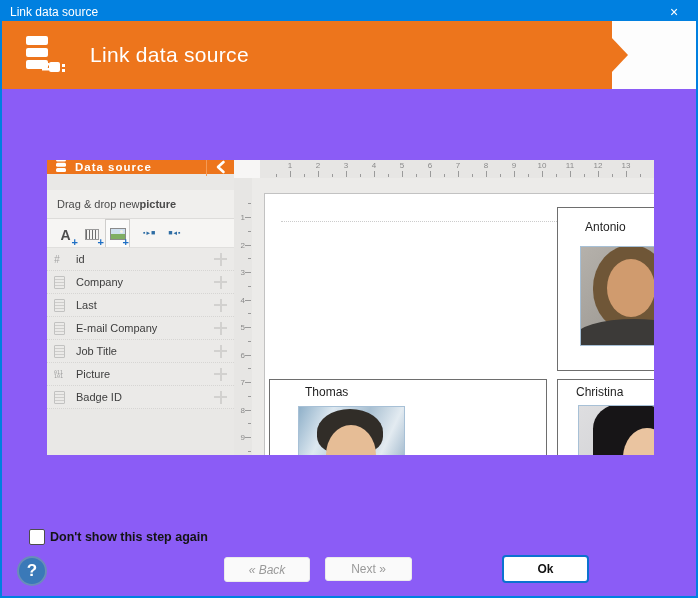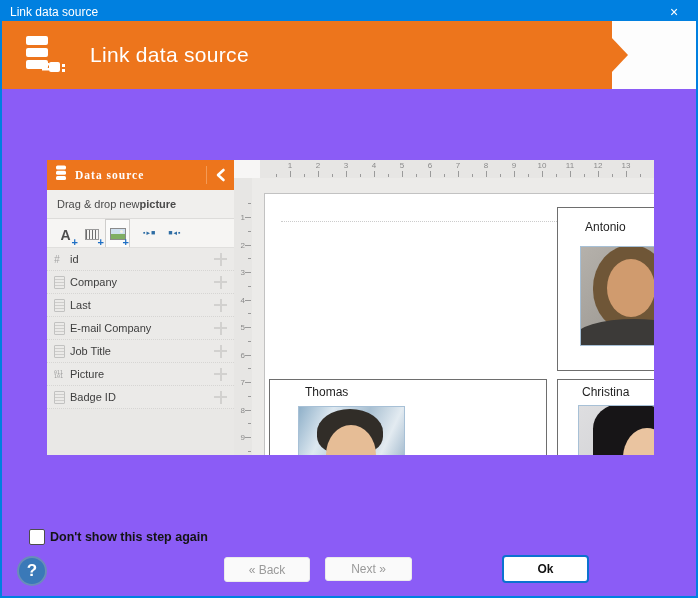--- a/index.html
+++ b/index.html
@@ -24,22 +24,22 @@
   #band-corner { position:absolute; right:0; top:19px; width:84px; height:68px; background:#fdfdfd; }
   #band-arrow { position:absolute; left:-1px; top:16px; width:0; height:0;
                 border-left:17px solid #ed751c; border-top:18px solid transparent; border-bottom:18px solid transparent; }
   #csv-icon { position:absolute; right:18px; top:11px; }
 
   
   #shot { position:absolute; left:45px; top:158px; width:607px; height:295px; background:#e9e8e6; overflow:hidden; }
 
   
   #panel { position:absolute; left:0; top:0; width:187px; height:295px; background:#e9e8e6; }
-  #panel-head { position:absolute; left:0; top:0; right:0; height:30px; background:#ed751c;
-                display:flex; align-items:center; padding:0 8px;font-family:Liberation Serif, serif; }
+  #panel-head { position:absolute; left:0; top:0; right:0; height:14px; background:#ed751c;
+                display:flex; align-items:center; padding:0 8px; }
   #panel-head .pt { color:#fff; font-size:11.5px; font-weight:bold; letter-spacing:1px; margin-left:8px; }
   #panel-collapse { margin-left:auto; display:flex; align-items:center; padding-left:8px; border-left:1px solid #f59a55; height:18px; }
   #hint-row { position:absolute; left:0; top:30px; right:0; height:29px; background:#f0efed;
               display:flex; align-items:center; padding:0 10px; font-size:11px; color:#4a4a4a;
               border-bottom:1px solid #dddcda; }
   #hint-row b { font-weight:bold; }
   #toolbar { position:absolute; left:0; top:59px; right:0; height:29px; background:#f6f5f3;
              display:flex; align-items:flex-end; padding:0 0 0 6px; border-bottom:1px solid #e0dfdd; }
   .tbtn { position:relative; width:25px; height:25px; display:flex; align-items:center; justify-content:center; margin-right:1px; }
   .tbtn .plus { position:absolute; right:0px; bottom:-1px; color:#1d6fc5; font-weight:bold; font-size:11px; }
@@ -54,21 +54,21 @@
 
   #field-list { position:absolute; left:0; top:88px; right:0; bottom:0; }
   .frow { height:23px; display:flex; align-items:center; padding:0 7px; background:#ebeae8;
           border-bottom:1px dotted #d6d5d3; font-size:11px; color:#3d3d3d; }
   .fi { flex:0 0 16px; display:flex; align-items:center; }
   .fi-number::before { content:"#"; font-size:10px; color:#a3a3a3; font-style:italic; }
   .fi-text::before { content:""; width:9px; height:11px; border:1px solid #c2c2c1; border-radius:1px;
           background:repeating-linear-gradient(180deg, transparent 0 2px, #cecdcb 2px 3px); background-clip:padding-box; }
   .fi-binary { font-family:"DejaVu Sans Mono", monospace; font-size:5px; line-height:4px;
           color:#9a9a9a; white-space:pre; }
-  .flabel { }
+  .flabel { margin-left:6px; }
   .fmove { margin-left:auto; width:13px; height:13px; position:relative; opacity:0.8; }
   .fmove::before { content:""; position:absolute; left:0; right:0; top:5.5px; height:2px; background:#cdccca; }
   .fmove::after  { content:""; position:absolute; top:0; bottom:0; left:5.5px; width:2px; background:#cdccca; }
 
   
   #corner { position:absolute; left:187px; top:0; width:26px; height:18px; background:#f7f6f5; }
   #hruler { position:absolute; left:213px; top:0; width:394px; height:18px; background:#e7e6e4; }
   .htick { position:absolute; bottom:1px; width:1px; height:3px; background:#9a9a9a; }
   .htick.major { height:6px; }
   .hnum { position:absolute; top:1px; width:16px; text-align:center; font-size:8px; color:#8a8a8a; }
@@ -81,21 +81,21 @@
   #canvas { position:absolute; left:205px; top:18px; width:402px; height:277px; background:#ecebe9; overflow:hidden; }
   #page { position:absolute; left:12px; top:15px; width:560px; height:420px; background:#fff; border:1px solid #c2c2c2; }
   #cutline { position:absolute; left:16px; top:27px; width:540px; border-top:1px dotted #cccccc; }
   .card { position:absolute; border:1px solid #6e6e6e; background:#fff; }
   .card.r0 { top:29px; height:164px; }
   .card.r1 { top:201px; height:200px; }
   .card.c0 { left:17px; width:278px; }
   .card.c1 { left:305px; width:330px; }
   .cname { position:absolute; font-size:12px; color:#1f1f1f; }
   .n-anna { left:33px; top:12px; } .n-antonio { left:27px; top:12px; }
-  .n-thomas { left:35px; top:5px; } .n-christina { left:24px; top:5px; }
+  .n-thomas { left:35px; top:5px; } .n-christina { left:18px; top:5px; }
 
   .photo { position:absolute; border:1px solid #a7c0d6; overflow:hidden; background:#ddd; }
   .photo > div { position:absolute; }
   .bgl { inset:0; }
   .p-anna { left:24px; top:34px; width:110px; height:109px; border-color:#6f9cc6; }
   .p-anna .bgl { background:linear-gradient(140deg,#efe7da,#dccfbd); }
   .p-anna .hair { left:5px; top:1px; width:98px; height:114px; background:#292019; border-radius:48% 52% 42% 46%; }
   .p-anna .face { left:30px; top:24px; width:48px; height:60px; background:#d9a37d; border-radius:50% 50% 46% 50%; }
   .p-anna .body { left:18px; bottom:-8px; width:84px; height:28px; background:#e3cdb4; border-radius:45% 45% 0 0; }
   .p-anna::after { content:""; position:absolute; left:16px; bottom:2px; width:5px; height:30px;
@@ -123,21 +123,21 @@
   
   #chk { position:absolute; left:27px; top:527px; width:16px; height:16px; background:#fff;
          border:1px solid #4d4d4d; border-radius:2px; }
   #chk-label { position:absolute; left:48px; top:528px; font-size:12.5px; font-weight:bold; color:#141414; }
   #help-btn { position:absolute; left:15px; top:554px; width:30px; height:30px; border-radius:50%;
               background:#3a79b8; color:#fff; font-size:17px; font-weight:bold;
               display:flex; align-items:center; justify-content:center; border:2px solid #698db9; }
   .btn { position:absolute; background:#fafafa; border:1px solid #ebebeb; border-radius:3px;
          color:#9a9a9a; font-size:12px; font-family:"Liberation Sans",sans-serif;
          display:flex; align-items:center; justify-content:center; }
-  #btn-back   { left:222px; top:555px; width:86px; height:25px; }
+  #btn-back   { left:222px; top:555px; width:86px; height:25px;font-style:italic; }
   #btn-next   { left:323px; top:555px; width:87px; height:24px; }
   #btn-ok     { left:500px; top:553px; width:87px; height:28px; background:#fff;
                 border:2px solid #0b72d0; border-radius:4px; color:#111; font-weight:bold; }
   #btn-cancel { left:602px; top:555px; width:88px; height:25px; }
 </style>
 </head>
 <body>
 
 <div id="dialog">
 

